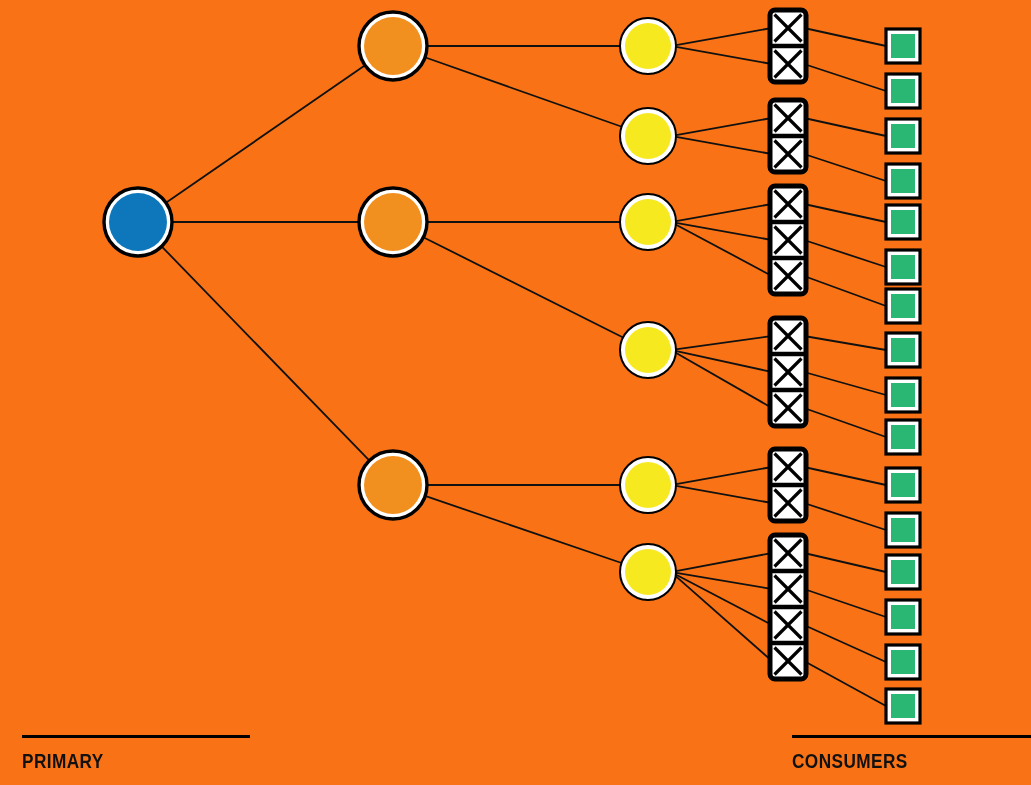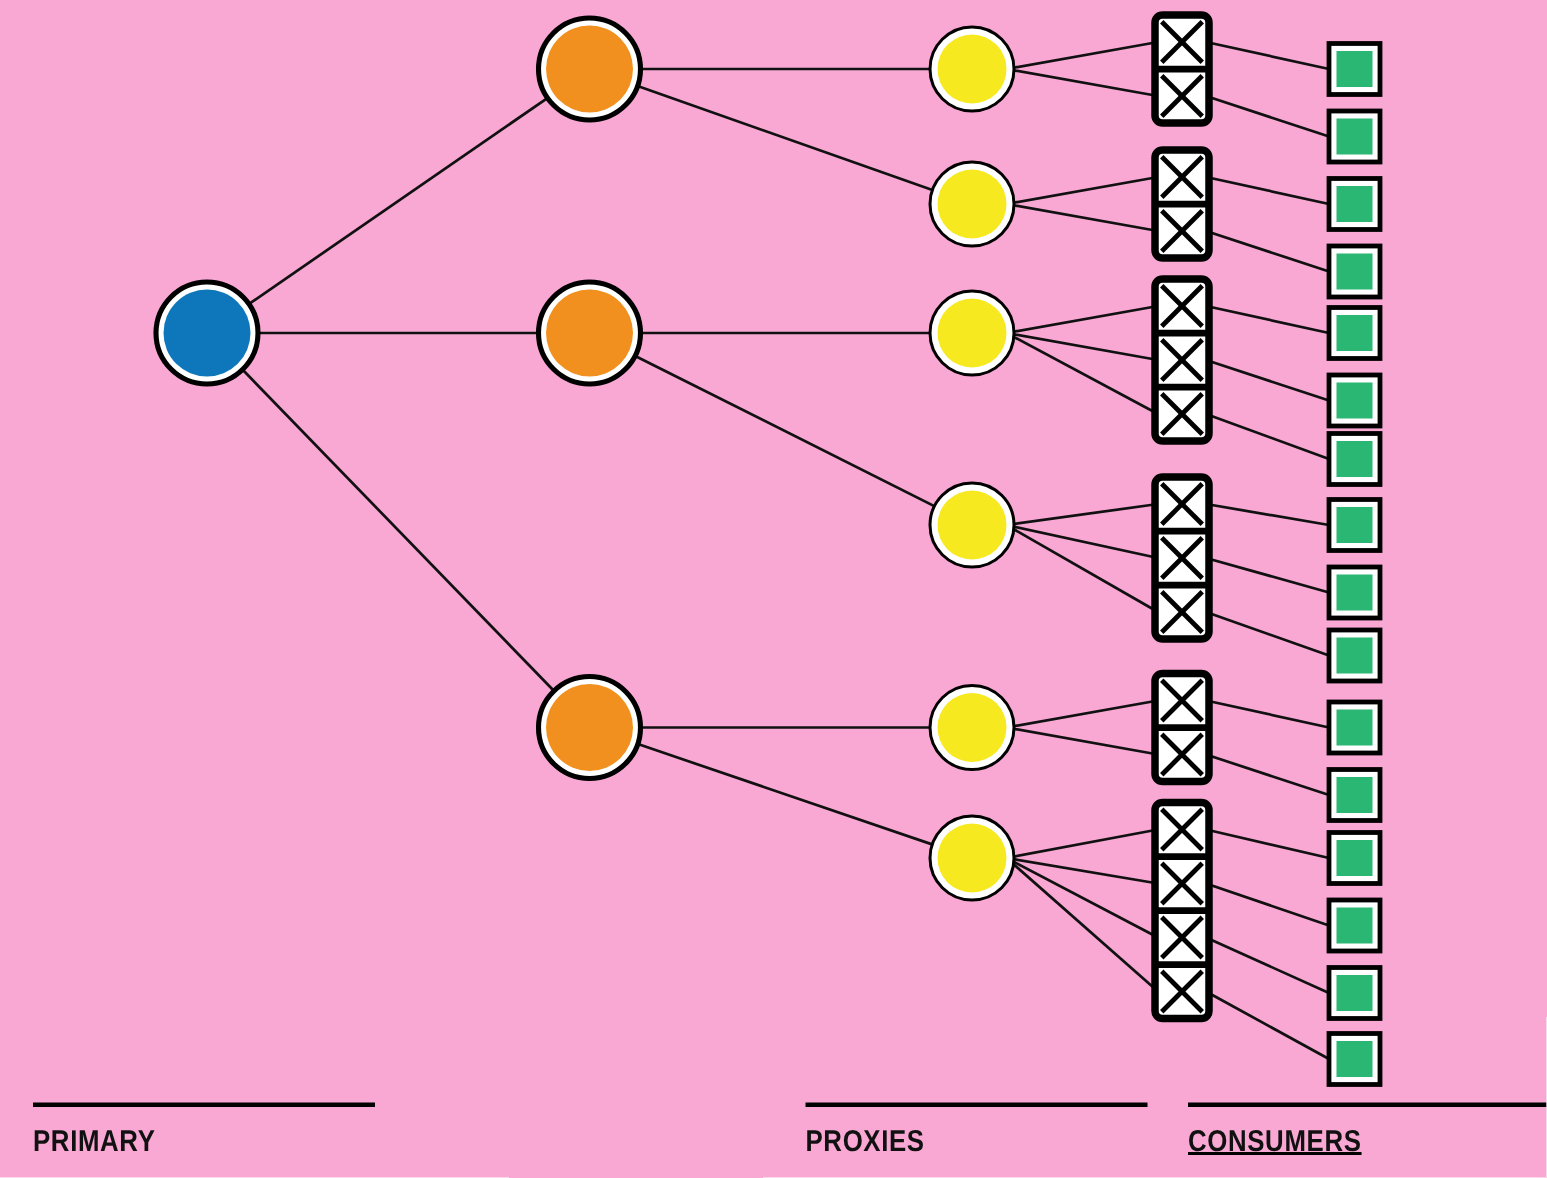--- a/index.html
+++ b/index.html
@@ -11,21 +11,21 @@
   body {
     font-family: "Liberation Sans", sans-serif;
     width: 1031px;
     height: 785px;
     overflow: hidden;
   }
   #stage {
     position: relative;
     width: 1031px;
     height: 785px;
-    background: #f9a8d4;
+    background: #f97316;
   }
   #diagram-svg {
     position: absolute;
     left: 0;
     top: 0;
     width: 1031px;
     height: 785px;
     display: block;
   }
   .legend-row {
@@ -273,23 +273,19 @@
           <rect x="891" y="694" width="24" height="24" fill="#2AB673" stroke="none"></rect>
         </g>
       </g>
   </svg>
 
   <div class="legend-row">
     <div class="legend-group" id="lg-0" style="left: 22px; width: 228px;">
       <div class="legend-rule"></div>
       <div class="legend-label">PRIMARY</div>
     </div>
-    <div class="legend-group" id="lg-2" style="left: 537px; width: 228px;">
-      <div class="legend-rule"></div>
-      <div class="legend-label">PROXIES</div>
-    </div>
-    <div class="legend-group" id="lg-3" style="left: 792px; width: 239px; text-decoration: underline;">
+    <div class="legend-group" id="lg-3" style="left: 792px; width: 239px;">
       <div class="legend-rule"></div>
       <div class="legend-label">CONSUMERS</div>
     </div>
   </div>
 
 </div>
 
 </body></html>

